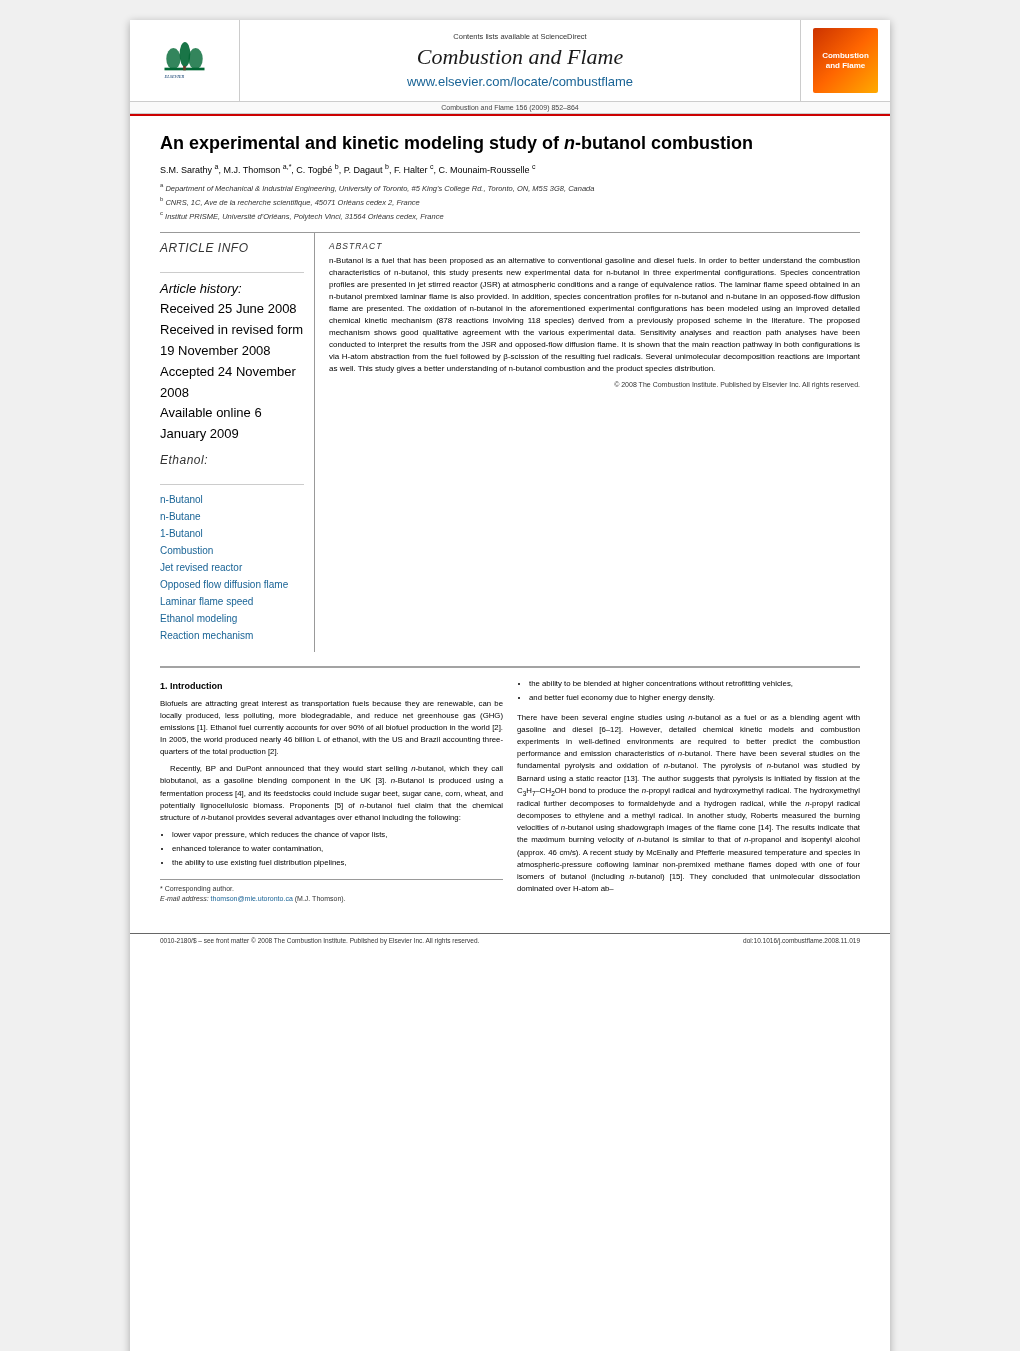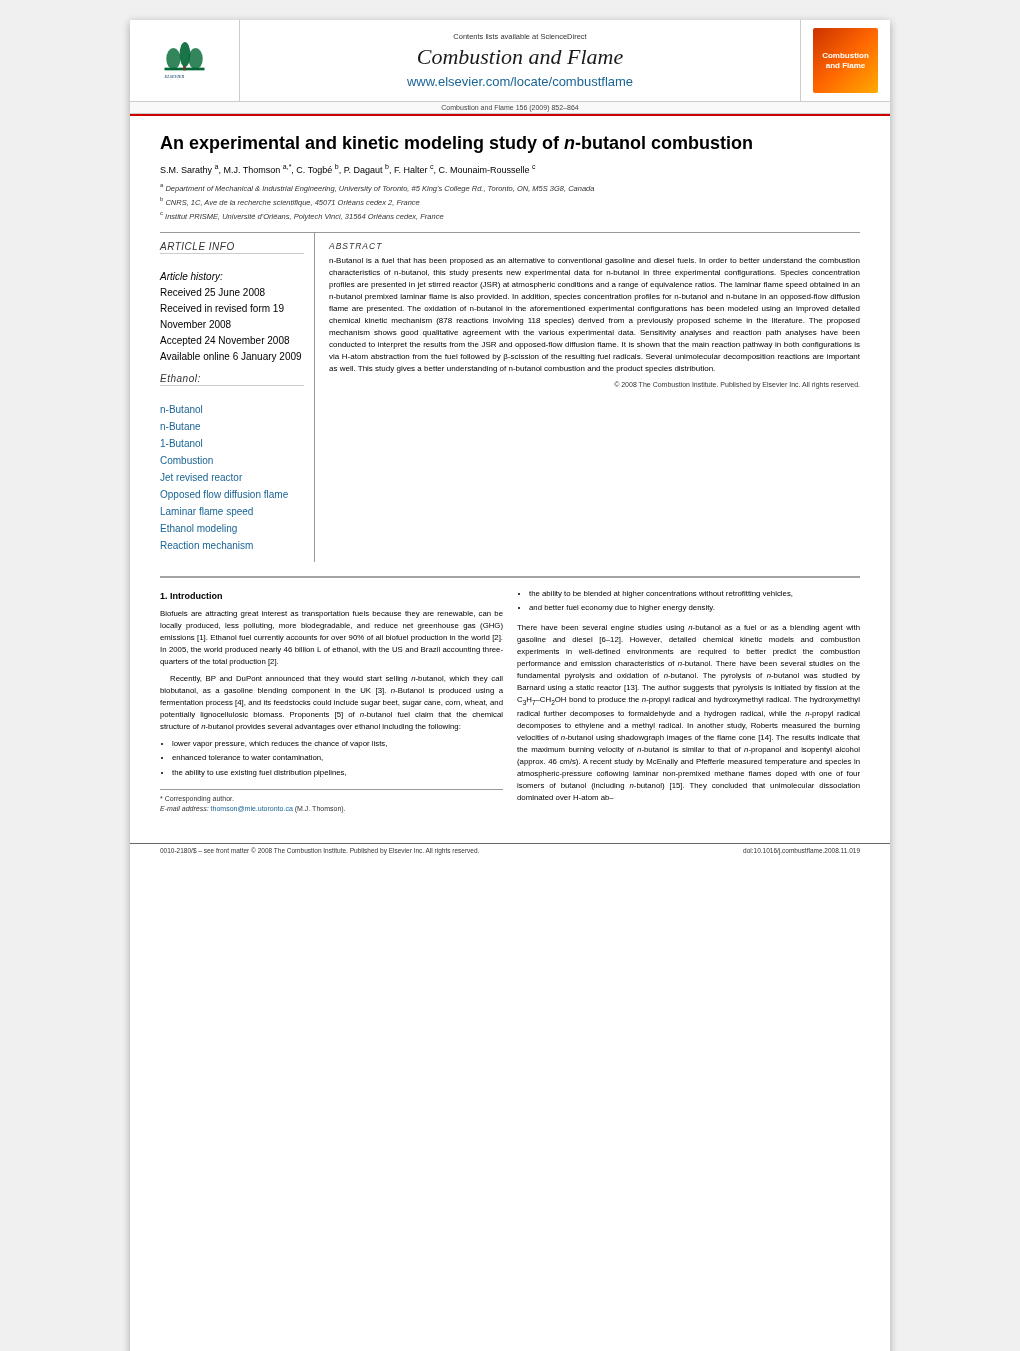--- a/index.html
+++ b/index.html
@@ -160,31 +160,31 @@
     }
     .right-col {
       flex: 1;
       padding-top: 8px;
     }
 
     .article-info-section {
       margin-bottom: 8px;
     }
     .section-label {
-      font-size: 10px;
+      font-size: 12px;
       font-family: Arial, sans-serif;
       font-style: italic;
       letter-spacing: 0.5px;
       color: #333;
-      margin-bottom: 15px;
+      margin-bottom: 6px;
       border-bottom: 1px solid #ccc;
-      padding-bottom: 1px;
+      padding-bottom: 17px;
     }
     .info-group {
-      font-size: 10px;
+      font-size: 13px;
       font-family: Arial, sans-serif;
       line-height: 1.6;
       color: #000;
     }
     .info-group .label {
       font-style: italic;
     }
 
     .keywords-list {
       font-size: 10px;

